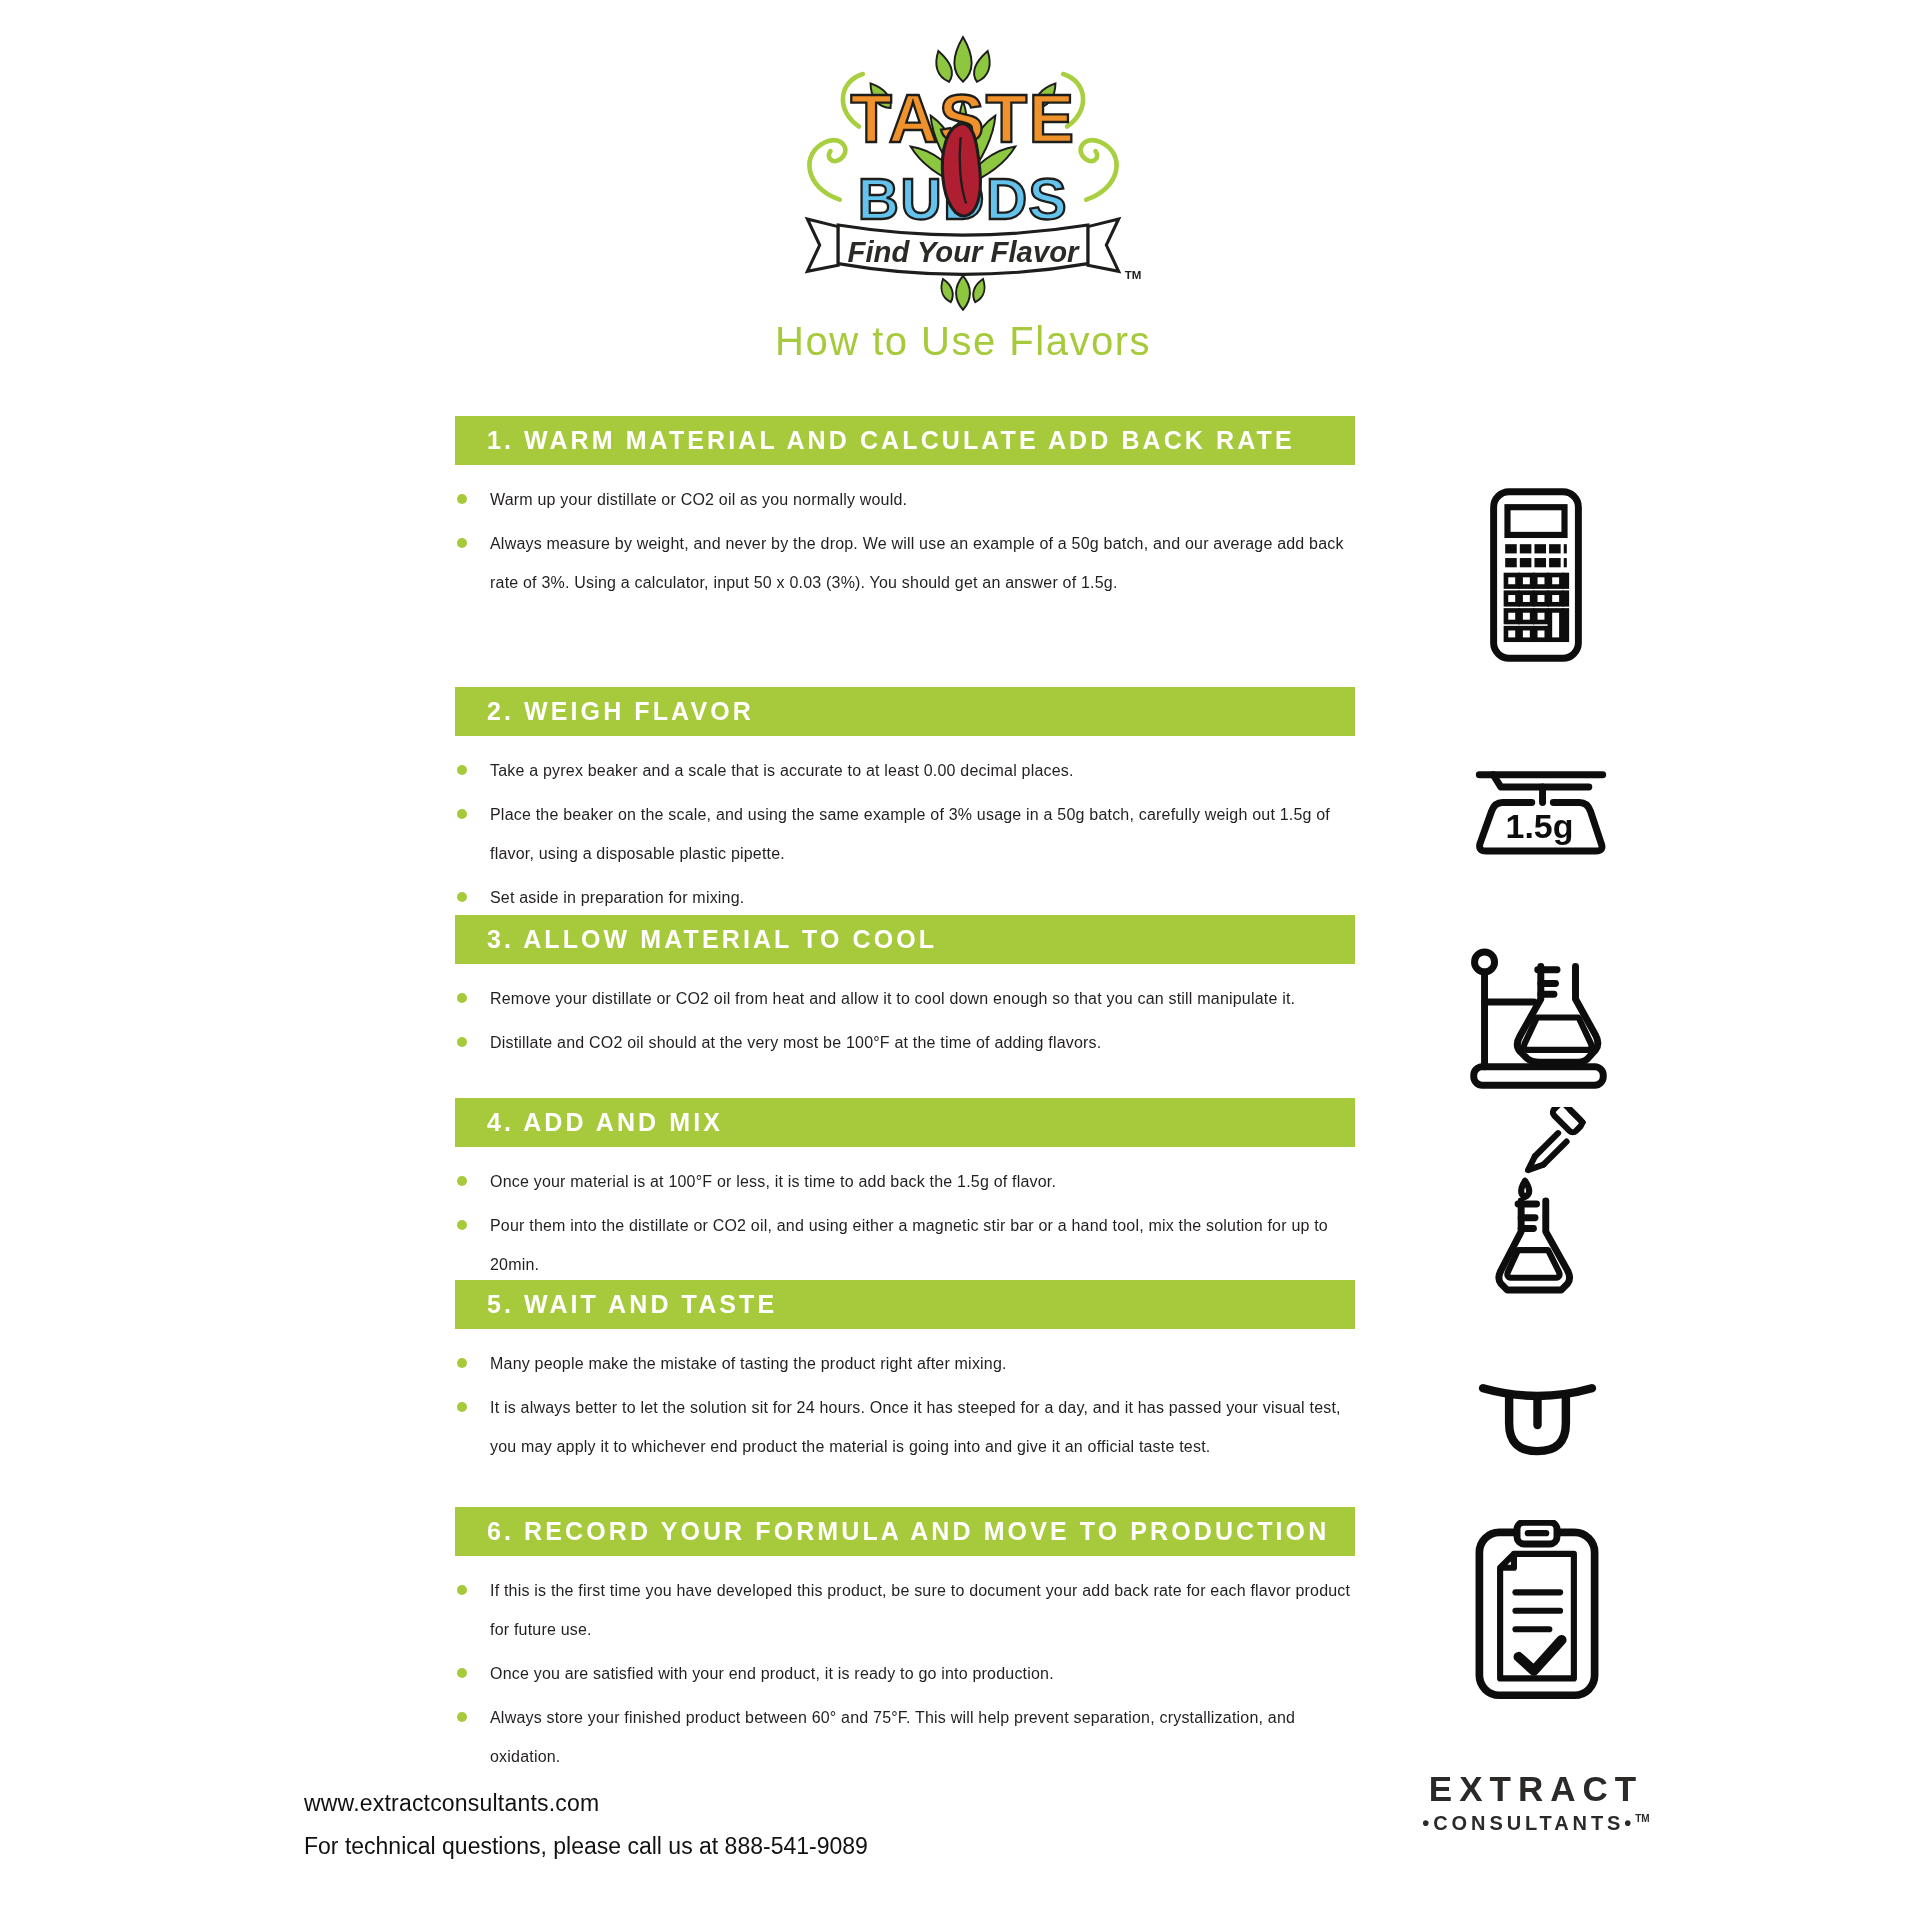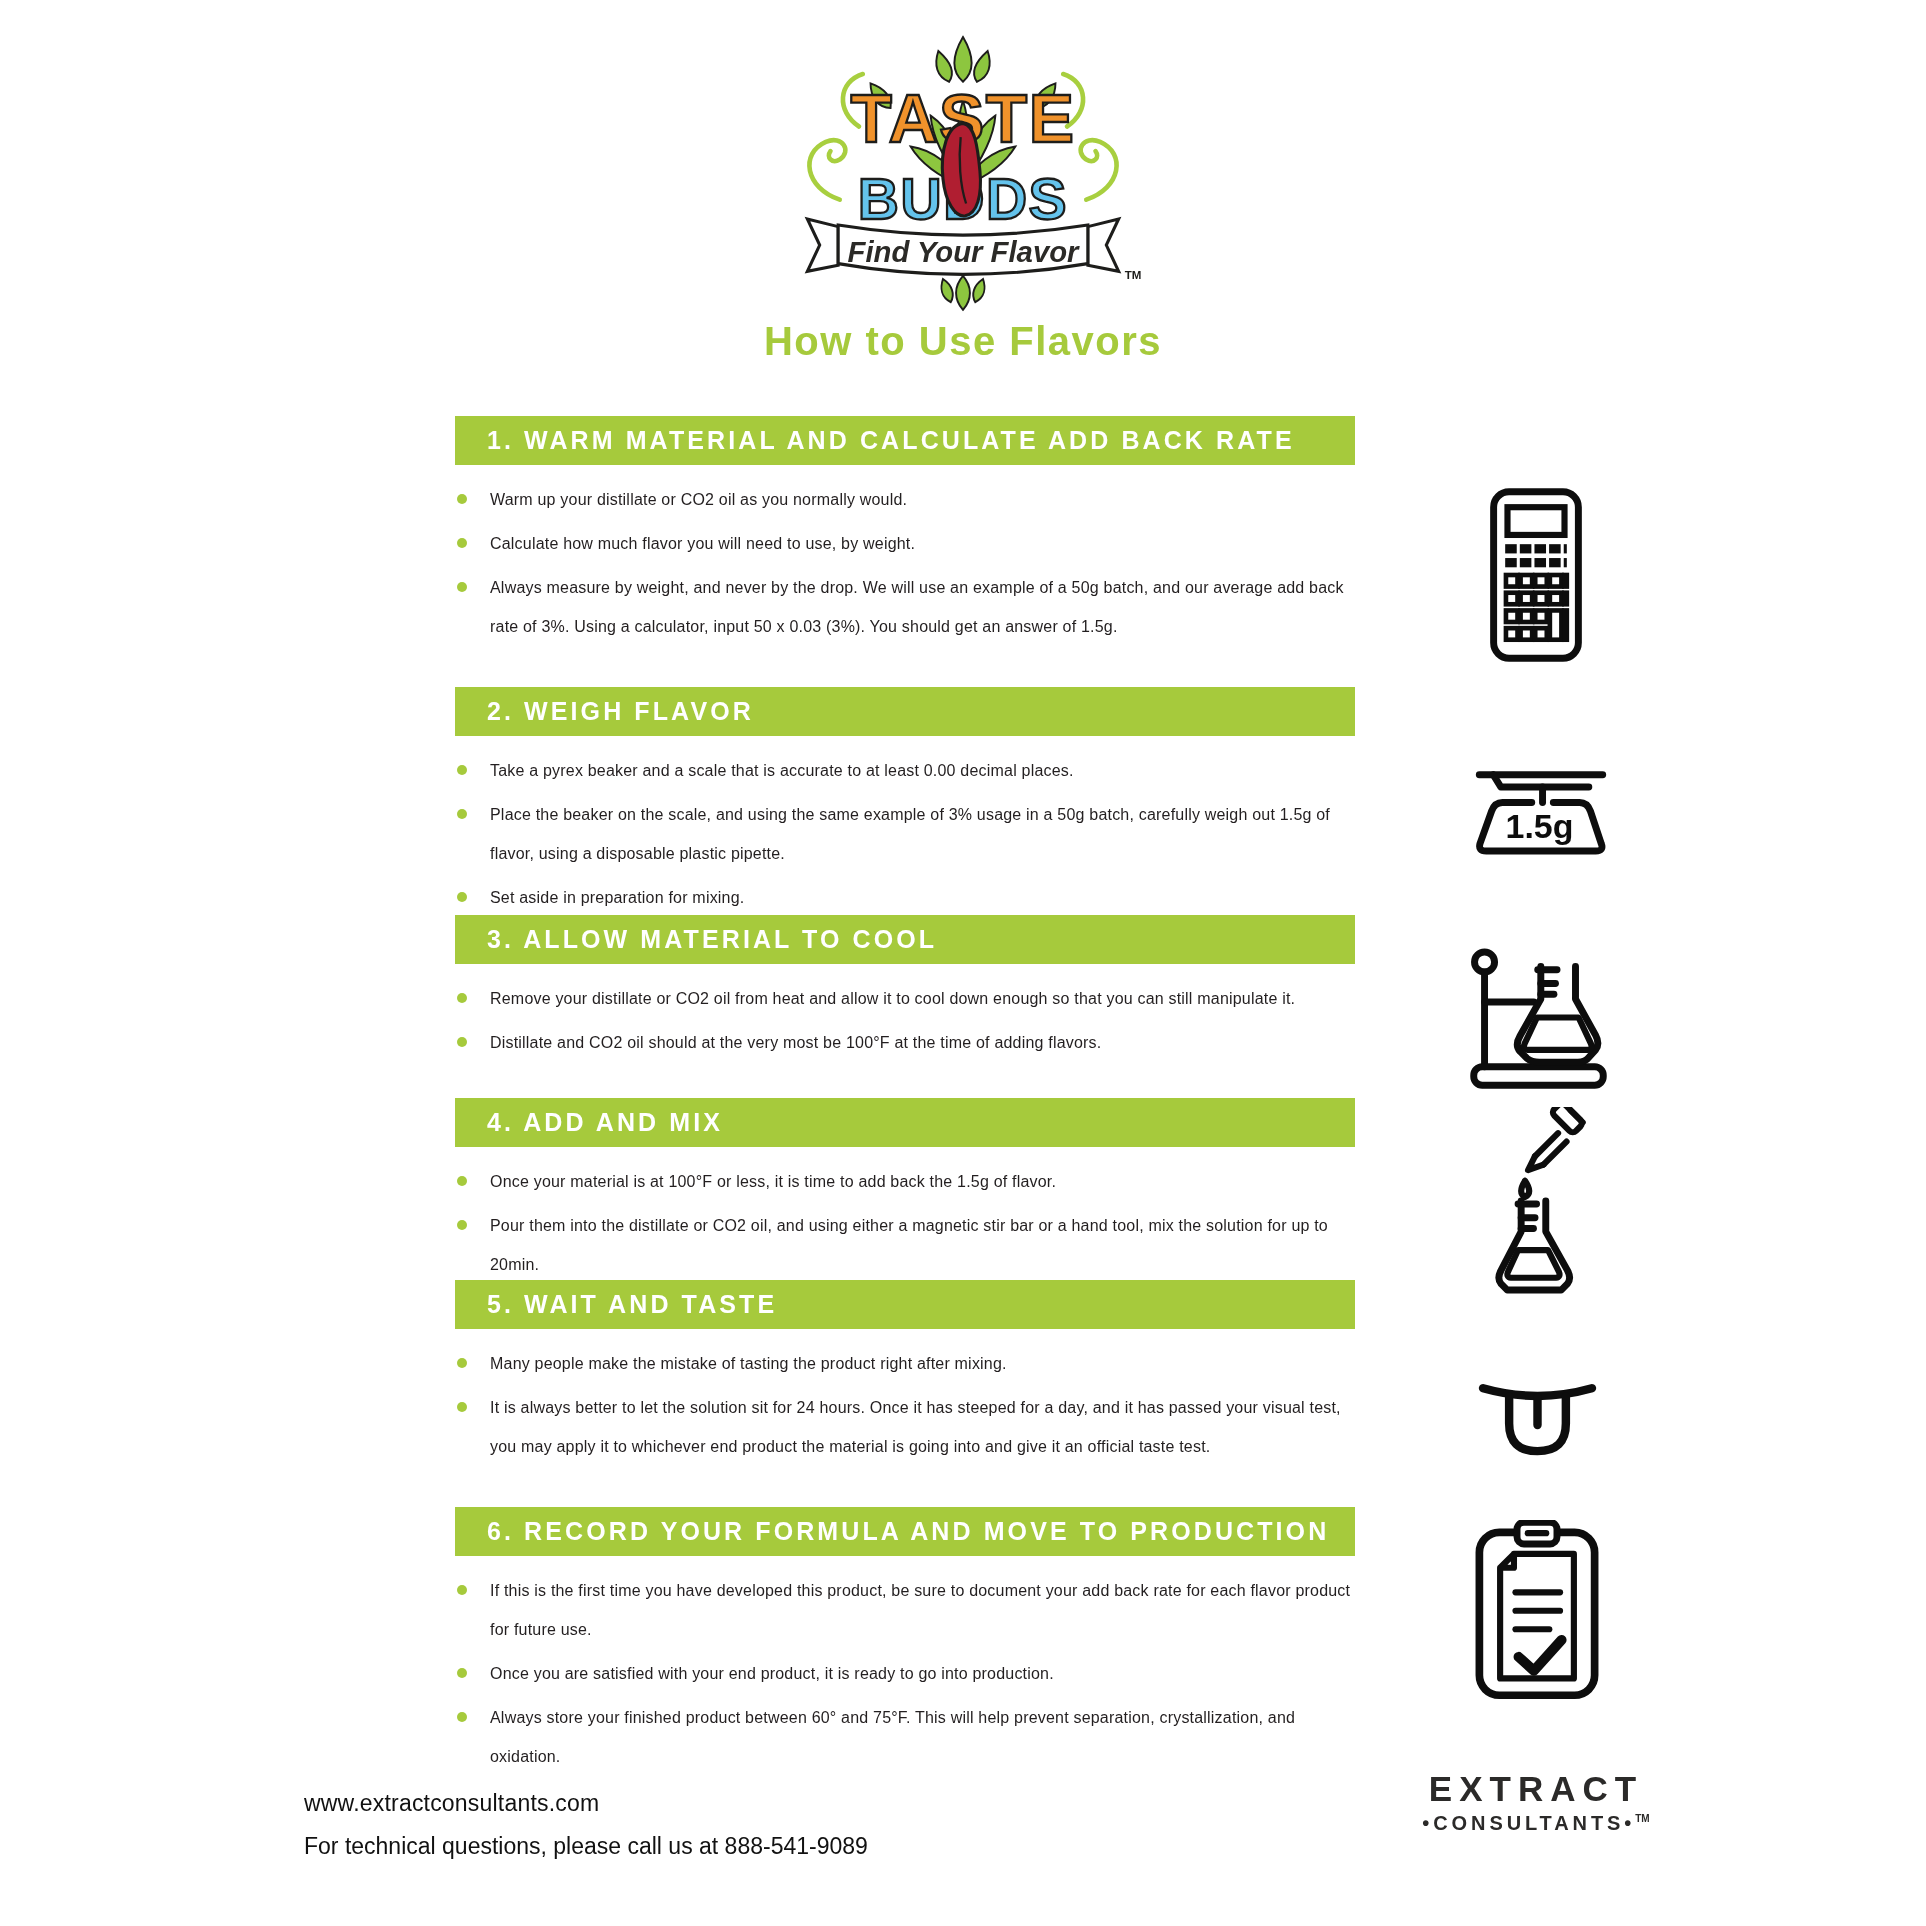--- a/index.html
+++ b/index.html
@@ -14,21 +14,21 @@
   *{box-sizing:border-box;}
   html,body{margin:0;padding:0;}
   body{
     width:1926px;height:1926px;position:relative;background:#ffffff;
     font-family:"Liberation Sans", sans-serif;color:var(--text);
     overflow:hidden;
   }
   .logo-wrap{position:absolute;left:778px;top:34px;width:370px;height:282px;}
   .page-title{
     position:absolute;left:0;top:319px;width:1926px;text-align:center;
-    font-size:40px;font-weight:bold;color:var(--green);letter-spacing:1.5px;
+    font-size:40px;font-weight:normal;color:var(--green);letter-spacing:1.5px;
   }
   .section{position:absolute;left:455px;width:900px;}
   .band{
     background:var(--green);height:49px;display:flex;align-items:center;
     padding-left:32px;color:#ffffff;font-weight:bold;font-size:25px;
     letter-spacing:3.1px;
   }
   .bullets{list-style:none;margin:15.4px 0 0 0;padding:0;}
   .bullets li{
     position:relative;padding-left:35px;font-size:16px;line-height:39px;
@@ -97,21 +97,20 @@
     <text x="450" y="318" font-size="15" font-weight="bold" fill="#1d1d1b">TM</text>
   </svg>
 </div>
 
 <div class="page-title">How to Use Flavors</div>
 
 <div class="section" style="top:416px;">
   <div class="band">1. WARM MATERIAL AND CALCULATE ADD BACK RATE</div>
   <ul class="bullets">
     <li>Warm up your distillate or CO2 oil as you normally would.</li>
-    <li>Calculate how much flavor you will need to use, by weight.</li>
     <li>Always measure by weight, and never by the drop. We will use an example of a 50g batch, and our average add back rate of 3%. Using a calculator, input 50 x 0.03 (3%). You should get an answer of 1.5g.</li>
   </ul>
 </div>
 
 <div class="section" style="top:687px;">
   <div class="band">2. WEIGH FLAVOR</div>
   <ul class="bullets">
     <li>Take a pyrex beaker and a scale that is accurate to at least 0.00 decimal places.</li>
     <li>Place the beaker on the scale, and using the same example of 3% usage in a 50g batch, carefully weigh out 1.5g of flavor, using a disposable plastic pipette.</li>
     <li>Set aside in preparation for mixing.</li>

